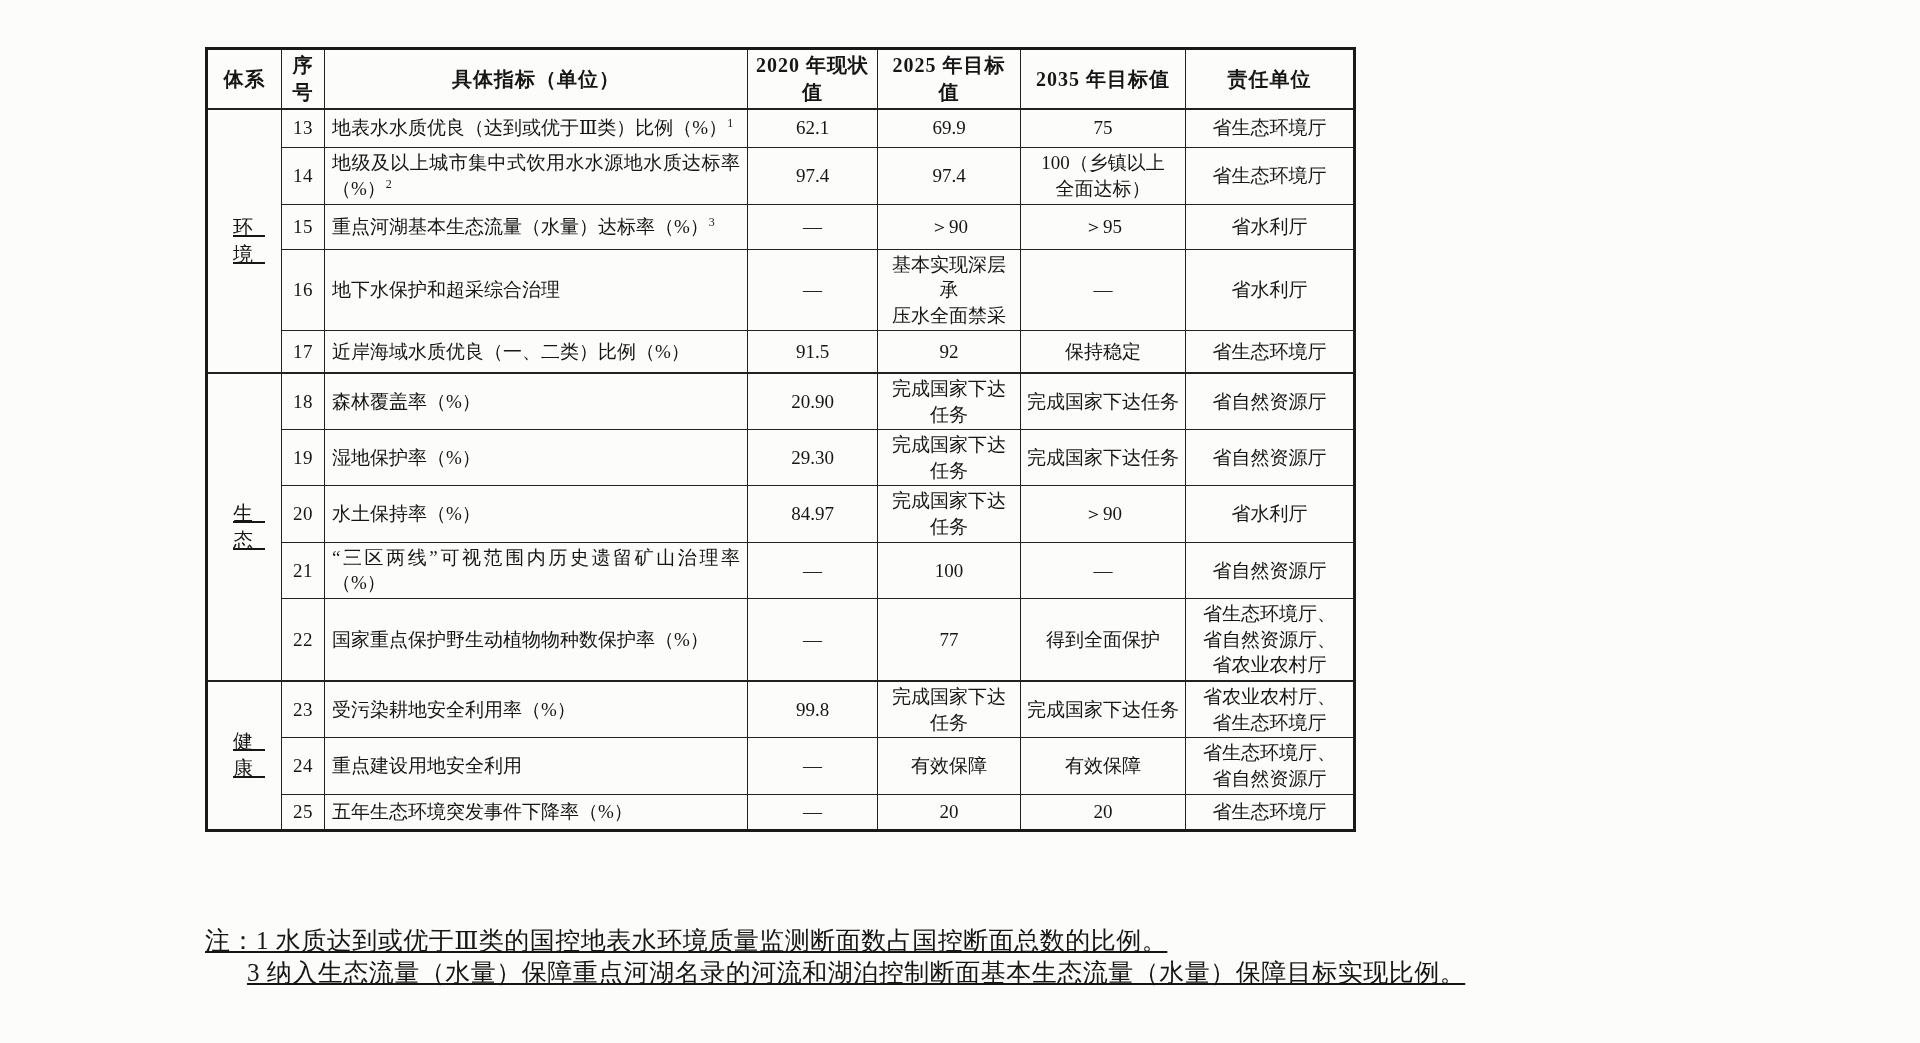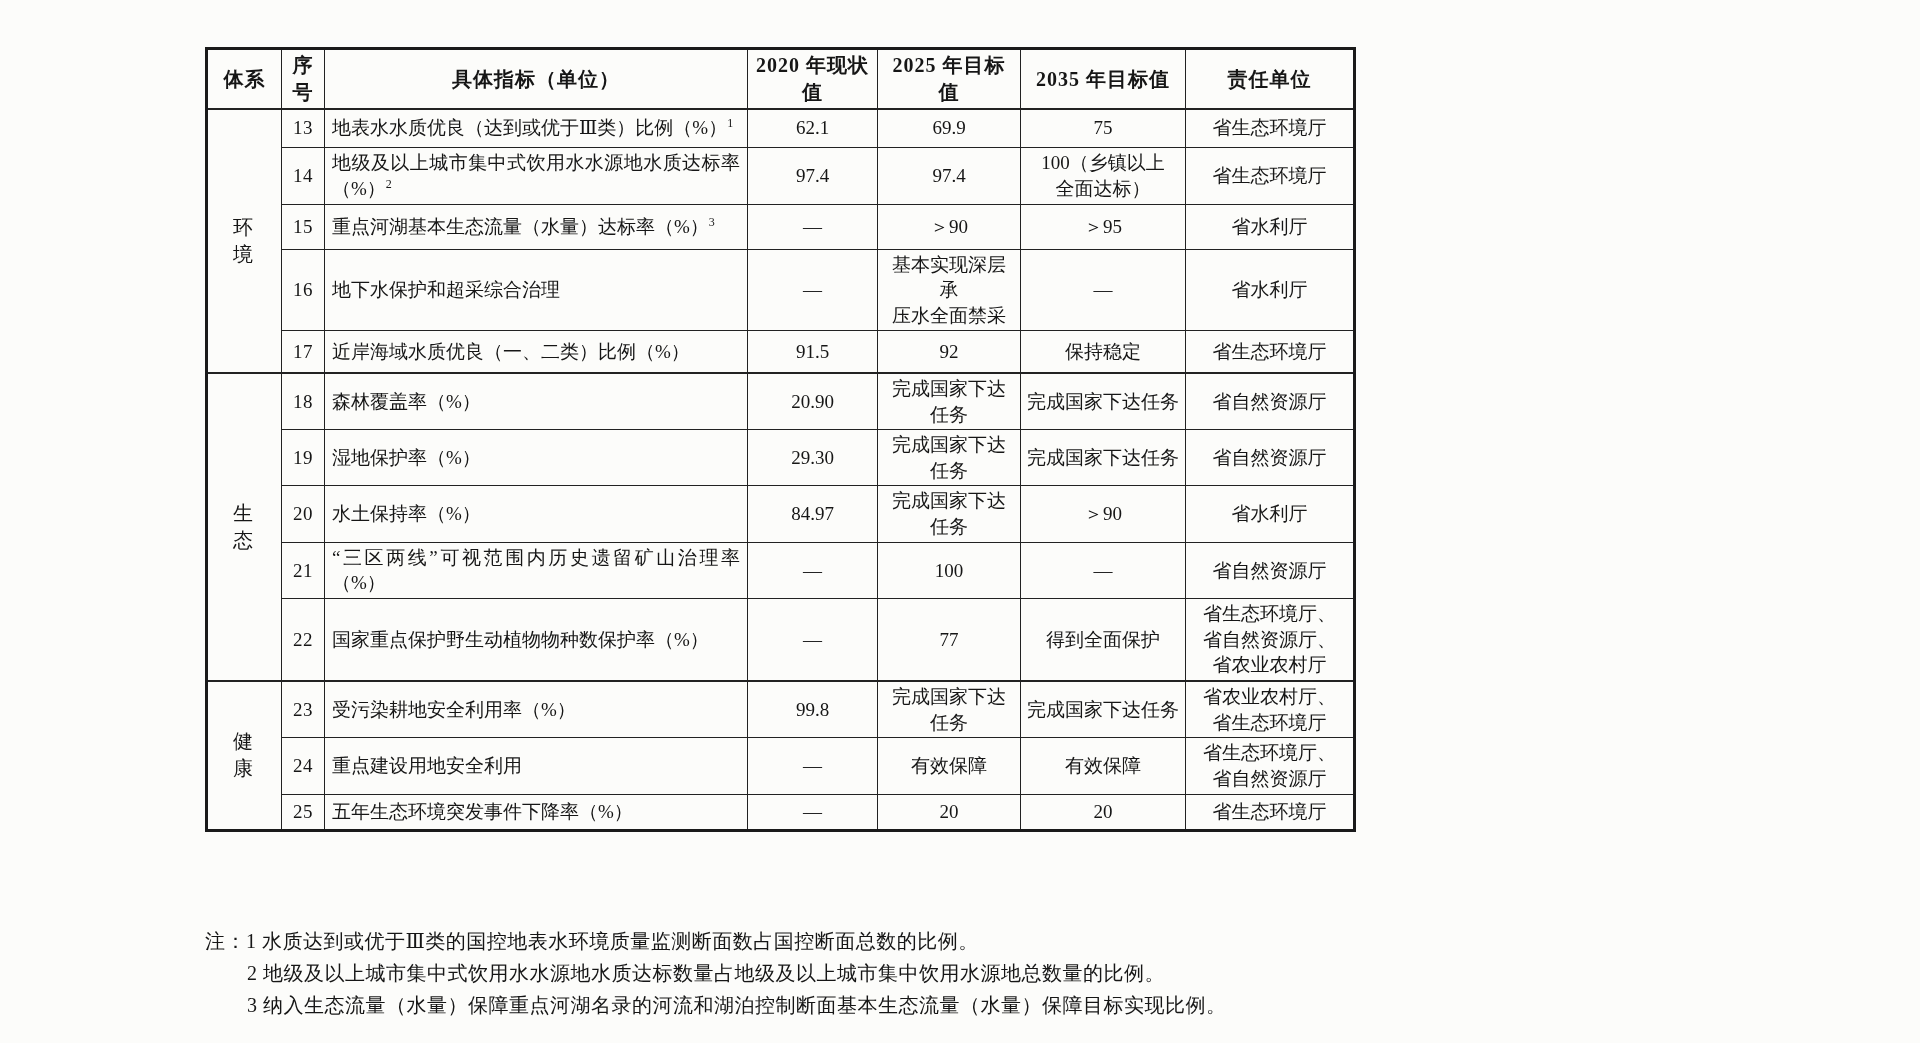--- a/index.html
+++ b/index.html
@@ -48,20 +48,21 @@
     text-align:justify;
     text-justify:inter-character;
     padding-left:7px;padding-right:7px;
     letter-spacing:0px;
     margin-top:13px;
   }
   td.group{
     font-size:20px;
     letter-spacing:12px;
     padding-left:14px;
+    text-decoration:underline;
   }
   td.val,td.resp{white-space:pre-line;letter-spacing:0px;}
   tr.group-start td{border-top-width:2.5px;}
 
   
   tbody tr:nth-child(1){height:38px;}
   tbody tr:nth-child(2){height:57px;}
   tbody tr:nth-child(3){height:45px;}
   tbody tr:nth-child(4){height:46px;}
   tbody tr:nth-child(5){height:42px;}
@@ -72,23 +73,24 @@
   tbody tr:nth-child(10){height:76px;}
   tbody tr:nth-child(11){height:55px;}
   tbody tr:nth-child(12){height:54px;}
   tbody tr:nth-child(13){height:36px;}
 
   sup{font-size:12px;line-height:0;}
 
   .notes{
     position:absolute;left:205px;top:925px;
     width:1280px;
-    font-size:20px;
+    font-size:25px;
     line-height:32px;
     letter-spacing:0.5px;
+    text-decoration:underline;
   }
   .note-line{white-space:nowrap;}
   .note-line.indent{padding-left:42px;}
 </style>
 </head>
 <body>
 
 <div class="page">
 
   <table class="indicators">
@@ -228,17 +230,16 @@
           <td class="val">—</td>
           <td class="val">20</td>
           <td class="val">20</td>
           <td class="resp">省生态环境厅</td>
         </tr>
       </tbody>
   </table>
 
   <div class="notes" id="notes">
       <div class="note-line">注：1 水质达到或优于Ⅲ类的国控地表水环境质量监测断面数占国控断面总数的比例。</div>
-      <div class="note-line indent">2 地级及以上城市集中式饮用水水源地水质达标数量占地级及以上城市集中饮用水源地总数量的比例。</div>
       <div class="note-line indent">3 纳入生态流量（水量）保障重点河湖名录的河流和湖泊控制断面基本生态流量（水量）保障目标实现比例。</div>
     </div>
 
 </div>
 
 </body></html>

